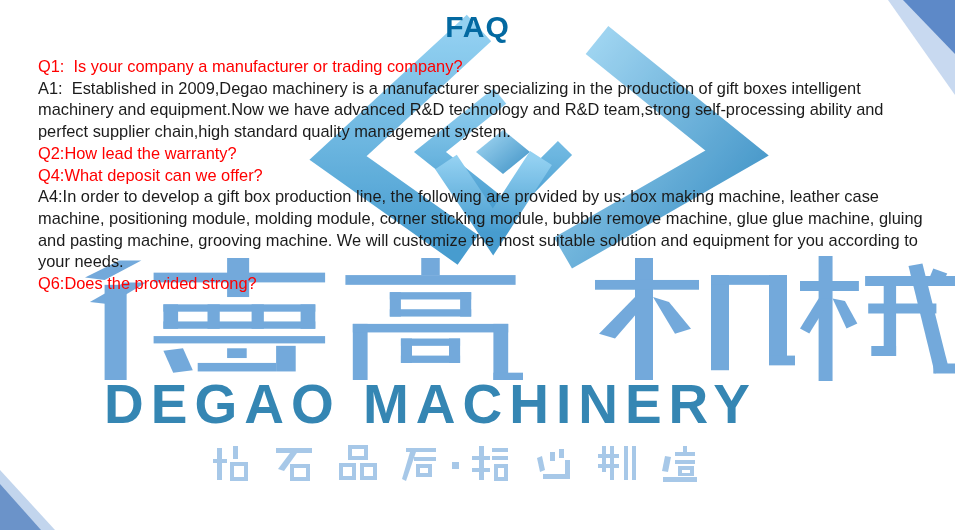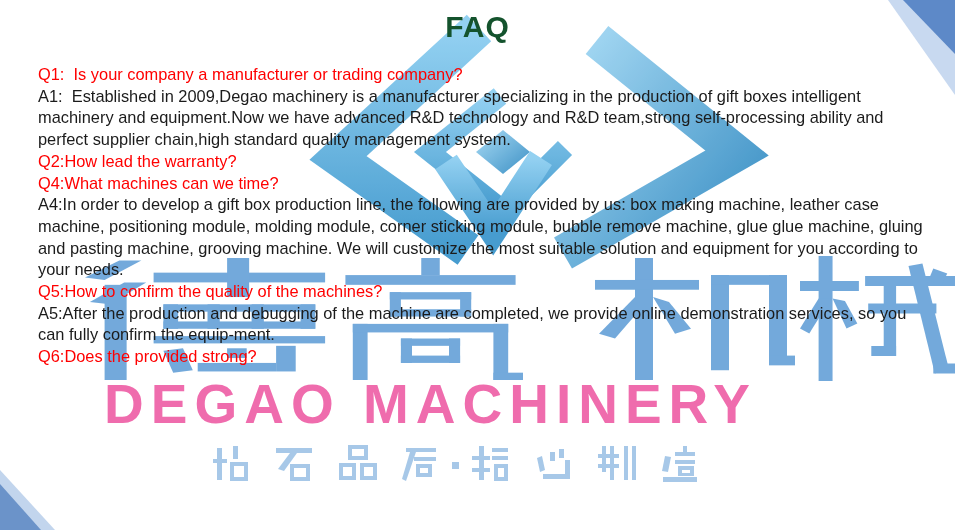--- a/index.html
+++ b/index.html
@@ -8,30 +8,30 @@
     width:955px;height:530px;
     background:#ffffff;
     overflow:hidden;
     font-family:"Liberation Sans","DejaVu Sans",sans-serif;
   }
   
   svg.bg{position:absolute;left:0;top:0;width:955px;height:530px;z-index:1;}
   .wm-en{
     position:absolute;left:104px;top:372px;z-index:2;
     font-size:55px;font-weight:bold;letter-spacing:7px;
-    color:#ec4899;opacity:.8;white-space:nowrap;
+    color:#0369a1;opacity:.8;white-space:nowrap;
   }
   
   .title{
     position:absolute;left:0;top:10px;width:955px;z-index:5;
-    text-align:center;font-size:30px;font-weight:bold;color:#14532d;
+    text-align:center;font-size:30px;font-weight:bold;color:#0369a1;
     letter-spacing:1px;
   }
   .faq-list{
-    position:absolute;left:38px;top:64px;width:890px;z-index:5;
+    position:absolute;left:38px;top:56px;width:890px;z-index:5;
     font-size:16.4px;line-height:21.7px;color:#1b1b1b;
   }
   .faq-list p{margin:0;white-space:pre-wrap;}
   .q{color:#ff0000;}
   .sr-only{
     position:absolute;width:1px;height:1px;overflow:hidden;
     clip:rect(0 0 0 0);white-space:nowrap;
   }
 </style>
 </head>
@@ -223,25 +223,21 @@
 
   <div class="faq-list">
     <div>
       <p class="q">Q1:  Is your company a manufacturer or trading company?</p>
       <p class="a">A1:  Established in 2009,Degao machinery is a manufacturer specializing in the production of gift boxes intelligent machinery and equipment.Now we have advanced R&amp;D technology and R&amp;D team,strong self-processing ability and perfect supplier chain,high standard quality management system.</p>
     </div>
     <div>
       <p class="q">Q2:How lead the warranty?</p>
     </div>
     <div>
-      <p class="q">Q4:What machines can we time?</p>
+      <p class="q">Q4:What deposit can we offer?</p>
       <p class="a">A4:In order to develop a gift box production line, the following are provided by us: box making machine, leather case machine, positioning module, molding module, corner sticking module, bubble remove machine, glue glue machine, gluing and pasting machine, grooving machine. We will customize the most suitable solution and equipment for you according to your needs.</p>
     </div>
     <div>
-      <p class="q">Q5:How to confirm the quality of the machines?</p>
-      <p class="a">A5:After the production and debugging of the machine are completed, we provide online demonstration services, so you can fully confirm the equip-ment.</p>
-    </div>
-    <div>
       <p class="q">Q6:Does the provided strong?</p>
     </div>
   </div>
 
 </div>
 
 </body></html>

